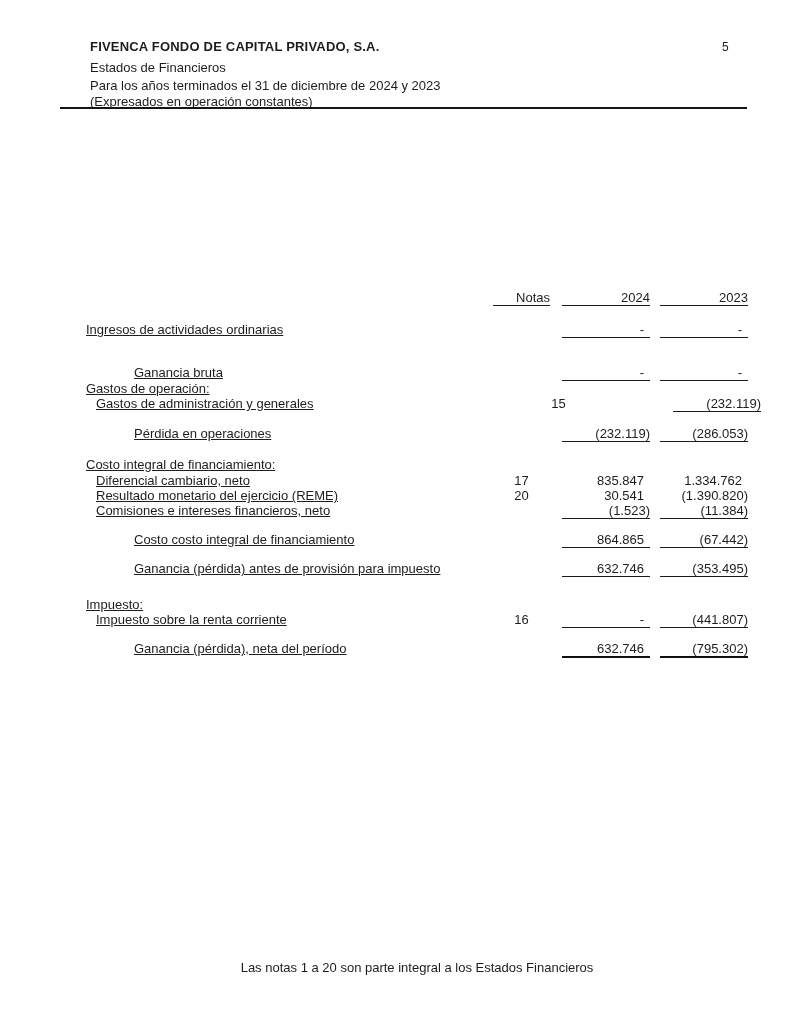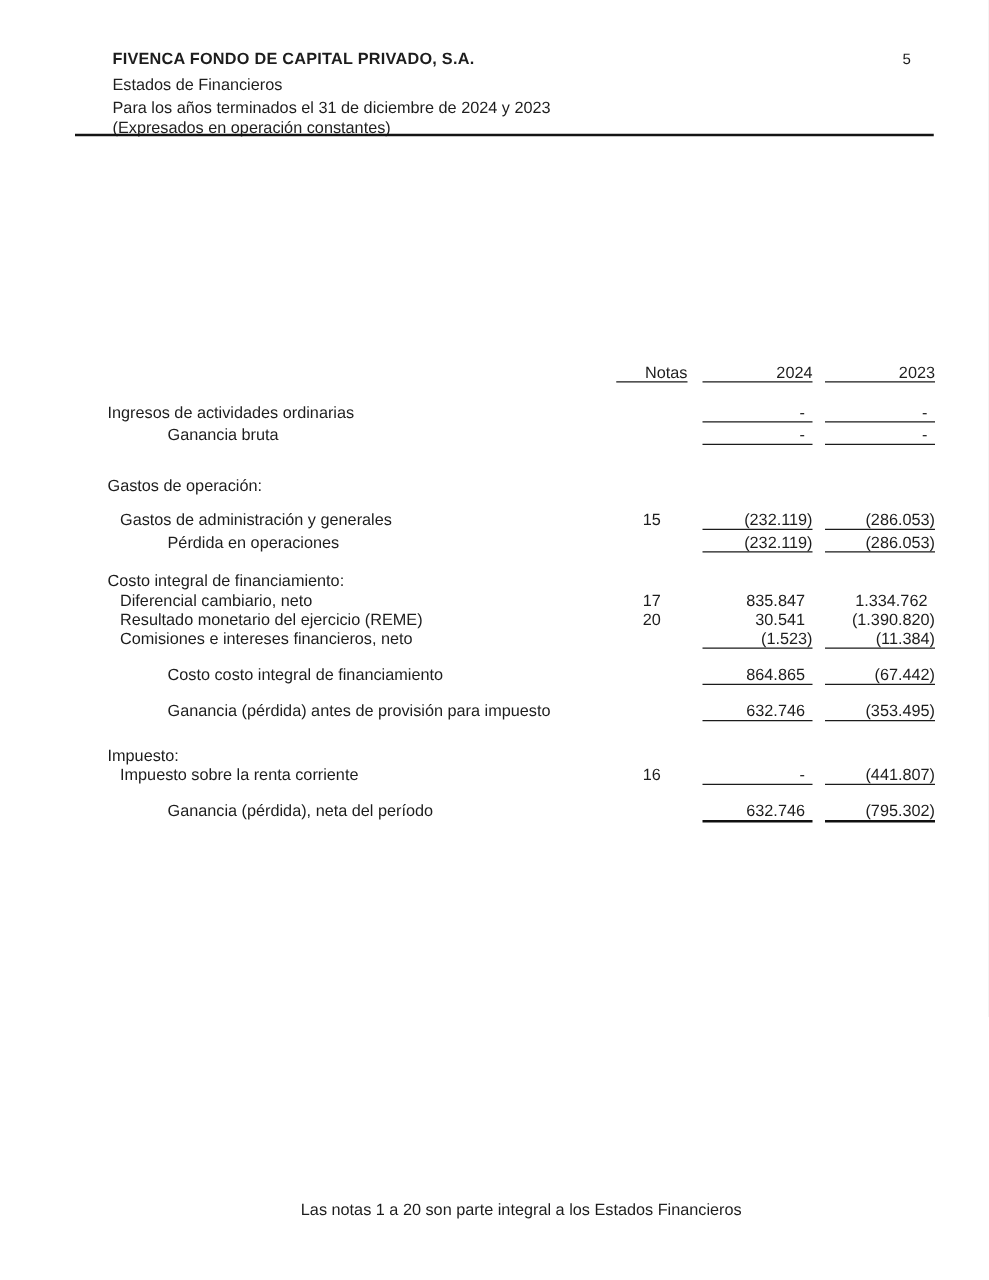--- a/index.html
+++ b/index.html
@@ -17,21 +17,21 @@
   .company { font-weight:bold; letter-spacing:.2px; }
   .pagenum { position:absolute; left:722px; top:40px; font-size:12px; }
   .header-rule { position:absolute; left:60px; top:107px; width:687px; height:2px; background:#141414; }
 
   .row {
     position:absolute; left:86px; width:662px; height:15px;
     display:grid;
     grid-template-columns:407px 57px 12px 88px 10px 88px;
     line-height:15px;
   }
-  .lbl { white-space:nowrap; overflow:visible; }
+  .lbl { white-space:nowrap; overflow:visible;text-decoration:underline; }
   .ind0 { padding-left:0; }
   .ind1 { padding-left:10px; }
   .ind2 { padding-left:48px; }
   .note { text-align:center; }
   .val { text-align:right; white-space:nowrap; }
   .val.np { padding-right:6px; }
   .line  { border-bottom:1.5px solid #1b1b1b; }
   .thick { border-bottom:2.5px solid #101010; }
   .hcell { text-align:right; border-bottom:1.5px solid #1b1b1b; }
 
@@ -64,37 +64,37 @@
     </div>
     <div id="rows">
         <div class="row" style="top: 322px;">
           <div class="lbl ind0">Ingresos de actividades ordinarias</div>
           <div class="note"></div>
           <div class=""></div>
           <div class="val np line">-</div>
           <div class=""></div>
           <div class="val np line">-</div>
         </div>
-        <div class="row" style="top: 340px;">
+        <div class="row" style="top: 365px;">
           <div class="lbl ind2">Ganancia bruta</div>
           <div class="note"></div>
           <div class=""></div>
           <div class="val np line">-</div>
           <div class=""></div>
           <div class="val np line">-</div>
         </div>
         <div class="row" style="top: 381px;">
           <div class="lbl ind0">Gastos de operación:</div>
           <div class="note"></div>
           <div class=""></div>
           <div class="val"></div>
           <div class=""></div>
           <div class="val"></div>
         </div>
-        <div class="row" style="top: 408px;">
+        <div class="row" style="top: 396px; gap: 37px;">
           <div class="lbl ind1">Gastos de administración y generales</div>
           <div class="note">15</div>
           <div class=""></div>
           <div class="val line">(232.119)</div>
           <div class=""></div>
           <div class="val line">(286.053)</div>
         </div>
         <div class="row" style="top: 426px;">
           <div class="lbl ind2">Pérdida en operaciones</div>
           <div class="note"></div>

